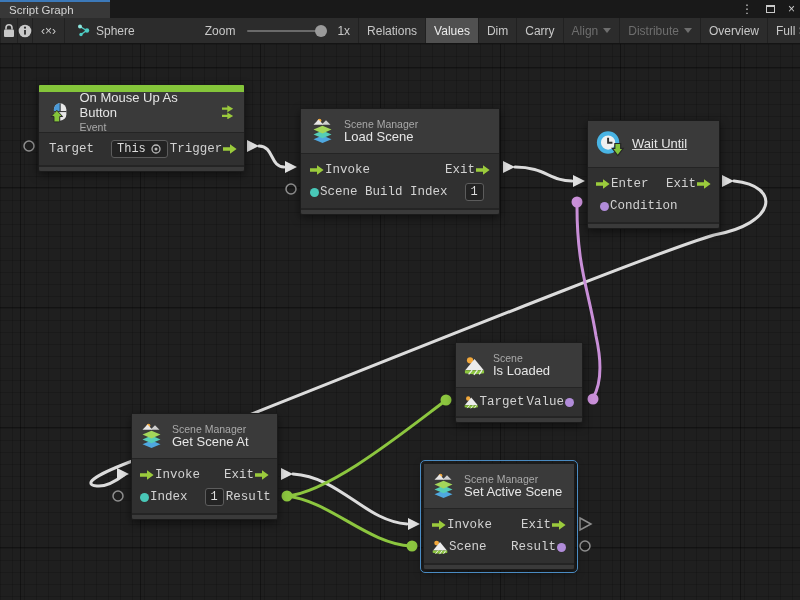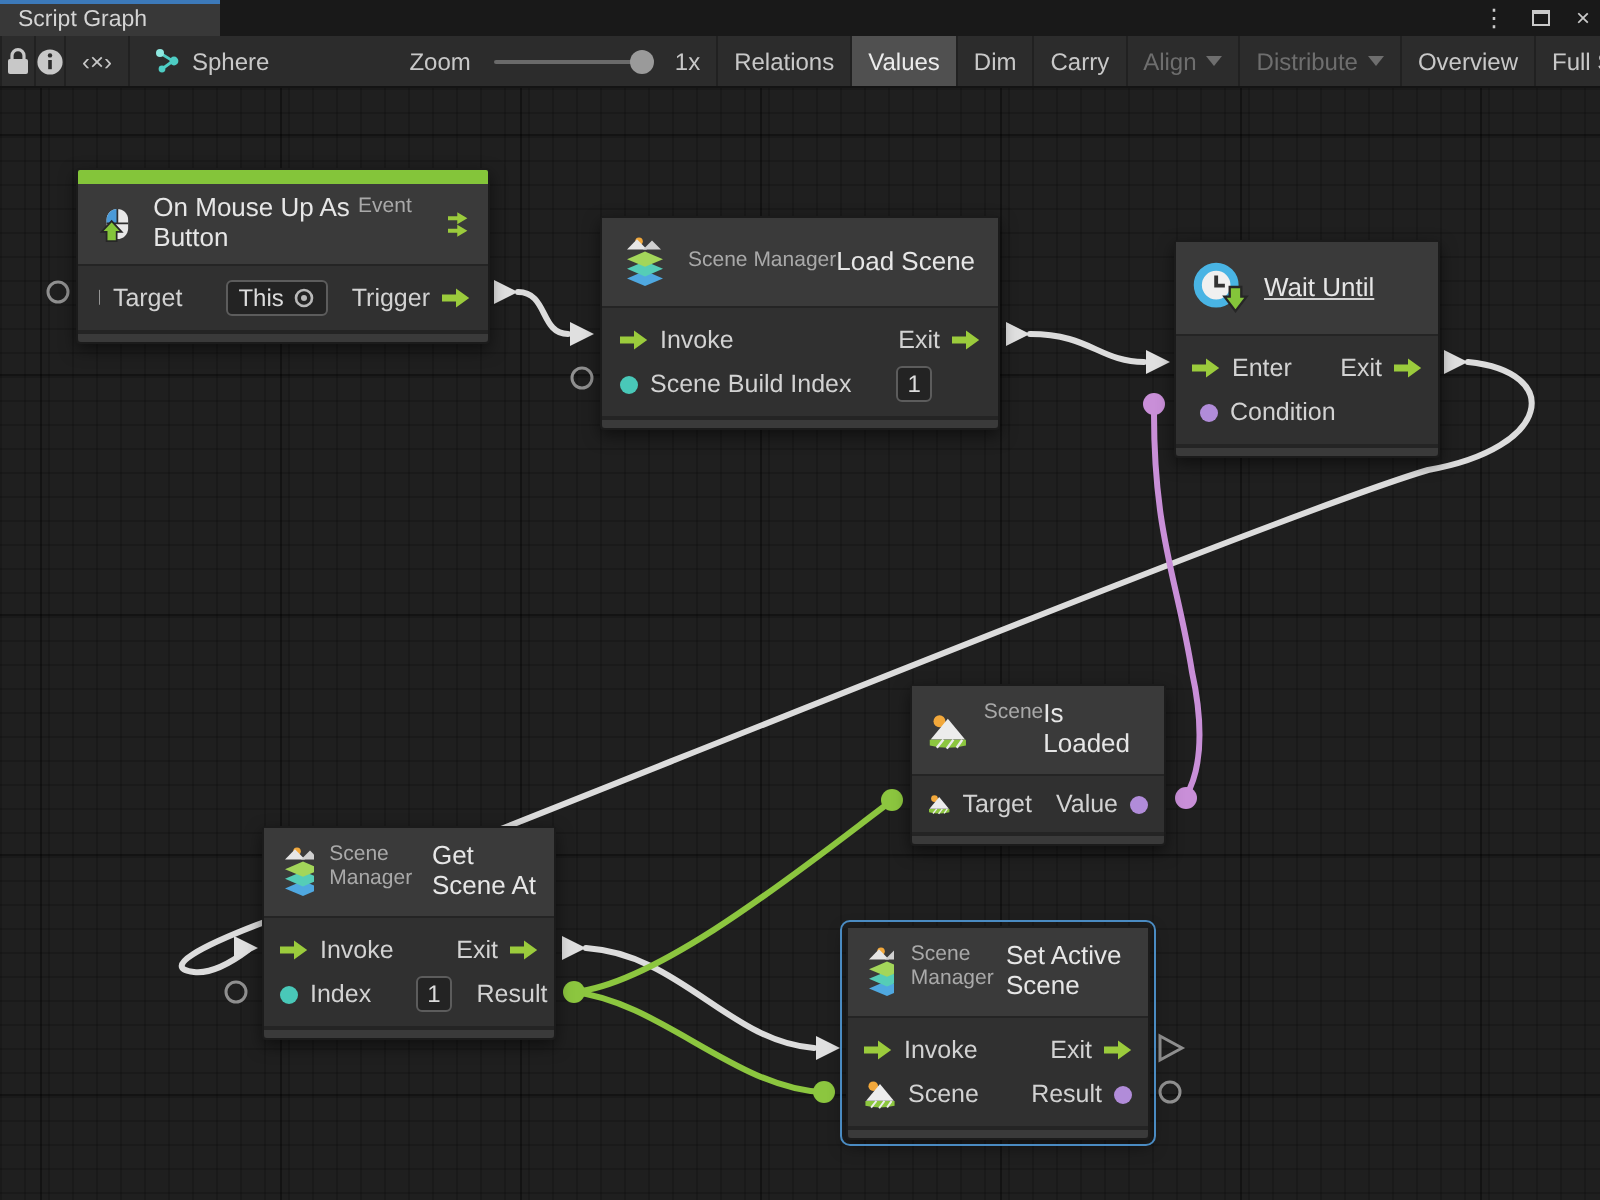--- a/index.html
+++ b/index.html
@@ -51,26 +51,26 @@
 
   
   .node { position:absolute; z-index:2; background:#303030; border:1px solid #1b1b1b;
           border-radius:2px; box-shadow:0 3px 8px rgba(0,0,0,.5); color:#d2d2d2; }
   .node.selected { outline:1px solid #4a8bc2; outline-offset:2px; }
   .evt-strip { height:7px; background:#84c53a; border-radius:1px 1px 0 0; }
   .node-header { background:#3a3a3a; display:flex; align-items:center; gap:9px;
                  padding:0 10px; height:44px; }
   .node-header.h40 { height:40px; }
   .node-header.h46 { height:46px; }
-  .nh-text { display:flex; justify-content:center; line-height:1.15; }
+  .nh-text { display:flex; flex-direction:column; justify-content:center; line-height:1.15; }
   .nh-cat { font-size:10.5px; color:#a9a9a9; }
   .nh-title { font-size:13px; color:#e6e6e6; }
   .node-body { background:#303030; border-top:1px solid #242424; padding:5px 0; }
-  .prow { display:flex; align-items:center; gap:6px; height:22px; padding:0 9px;
-          font-size:12.5px; color:#d2d2d2; white-space:nowrap; }
+  .prow { display:flex; align-items:center; gap:1px; height:22px; padding:0 9px;
+          font-size:12.5px; color:#d2d2d2; white-space:nowrap;font-family:Liberation Mono, monospace; }
   .spacer { flex:1; }
   .dot { width:9px; height:9px; border-radius:50%; flex:none; }
   .dot.teal { background:#49c8b8; }
   .dot.purple { background:#b18cd9; }
   .vbox { display:inline-flex; align-items:center; gap:4px; background:#232323;
           border:1px solid #5c5c5c; border-radius:3px; padding:1px 5px; font-size:12px;
           color:#dcdcdc;margin-left:16px; }
   .node-footer { height:6px; background:#3a3a3a; border-top:2px solid #242424;
                  border-radius:0 0 2px 2px; }
   .farrow { flex:none; }

